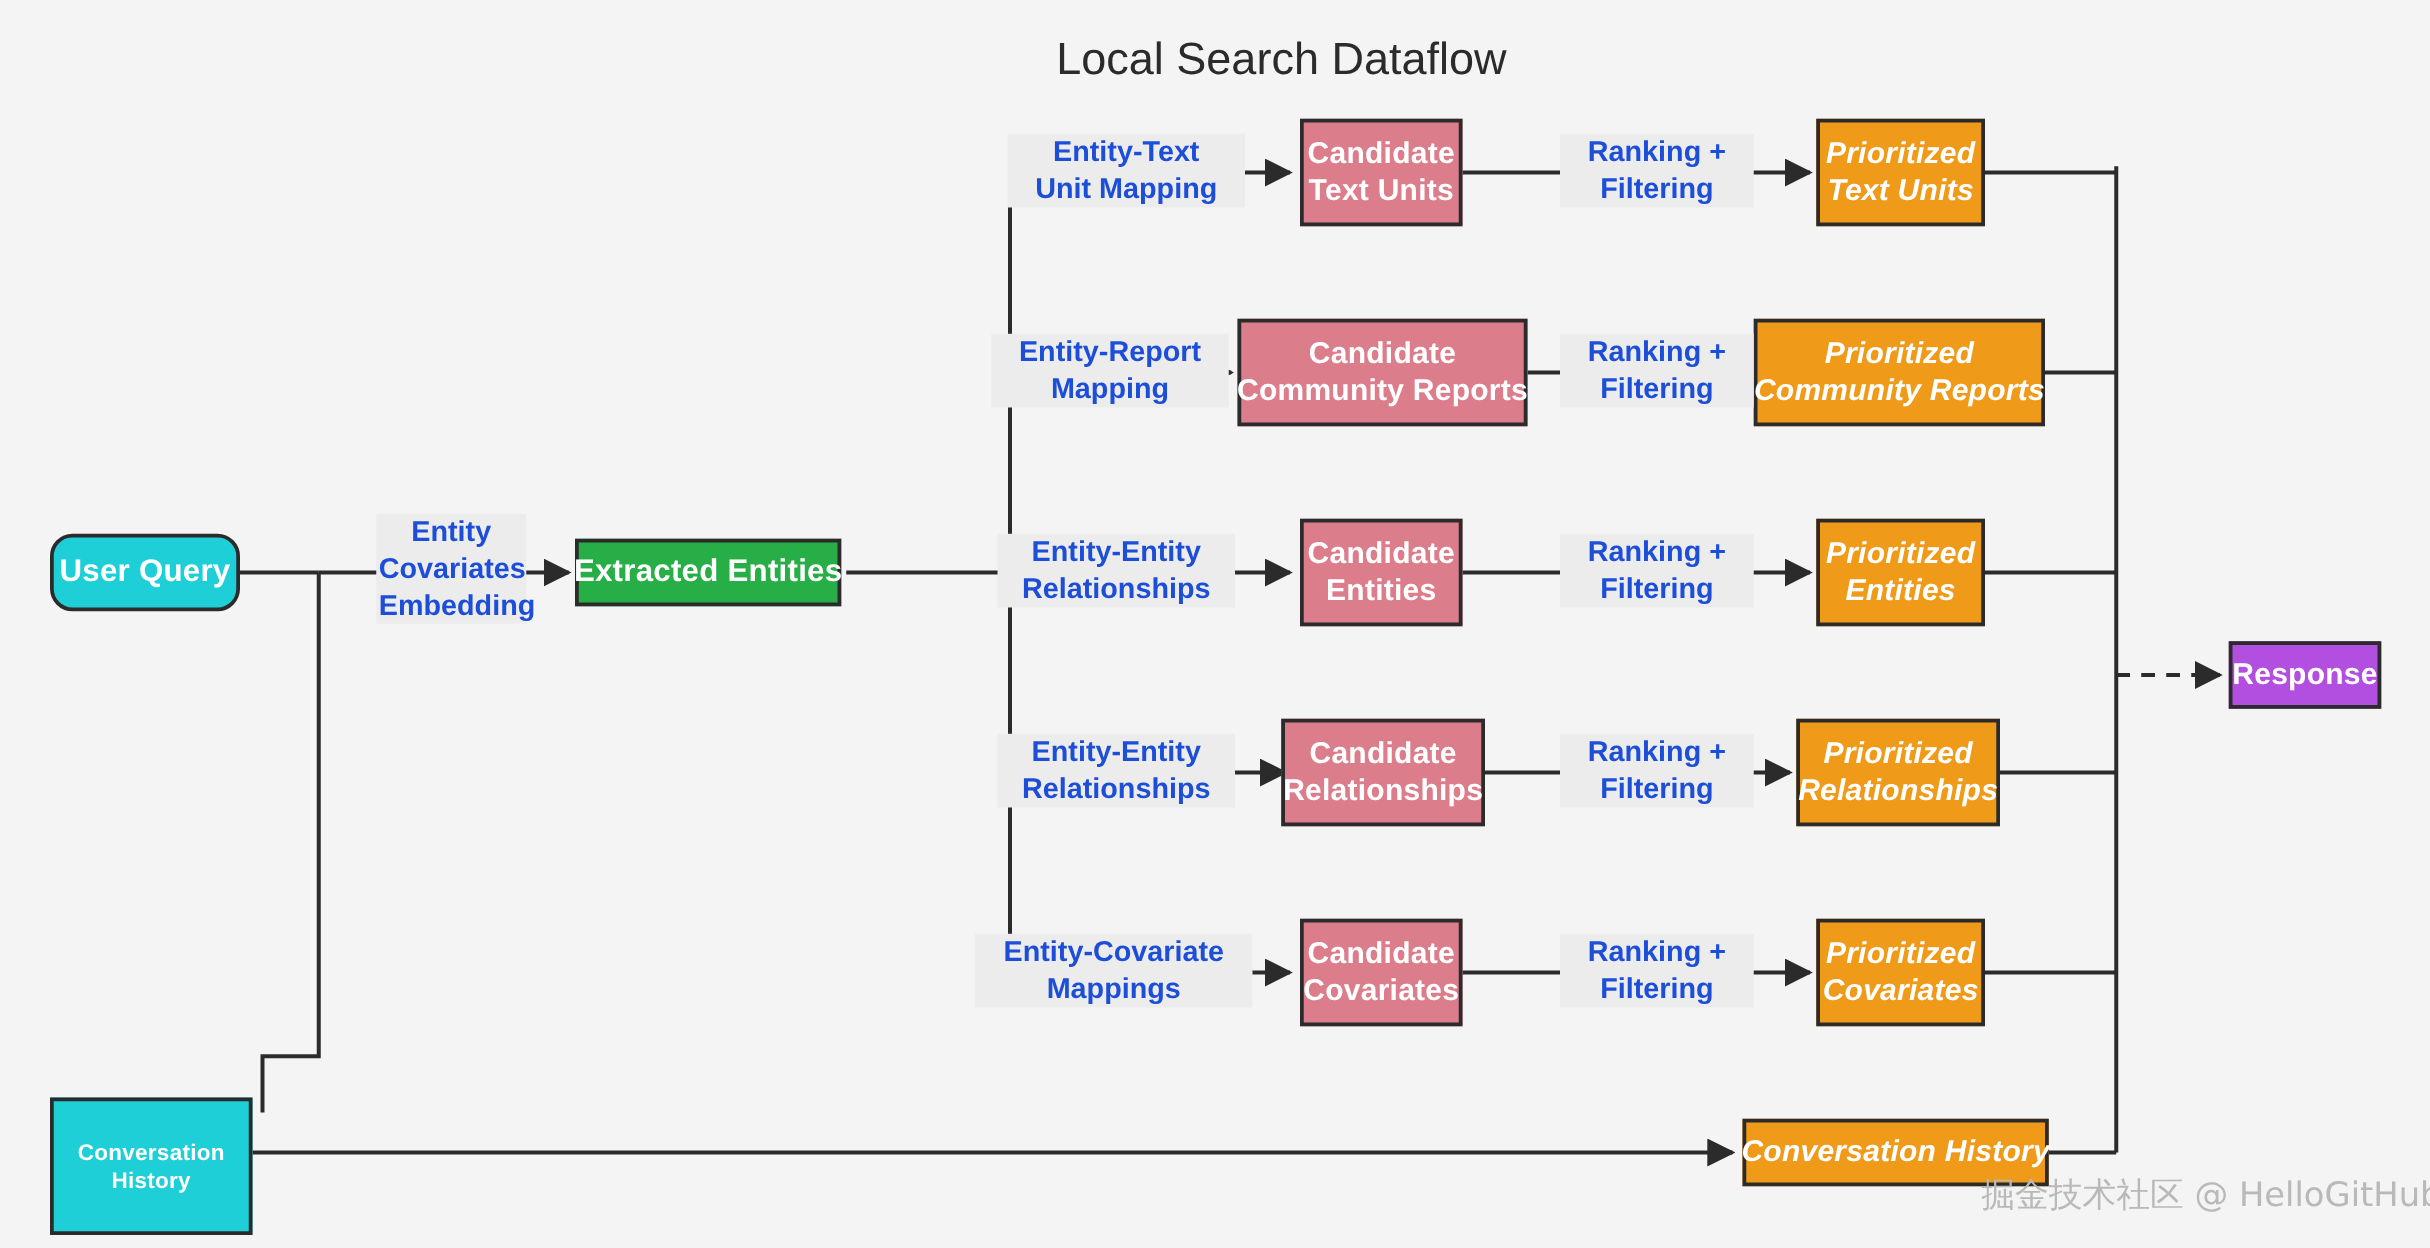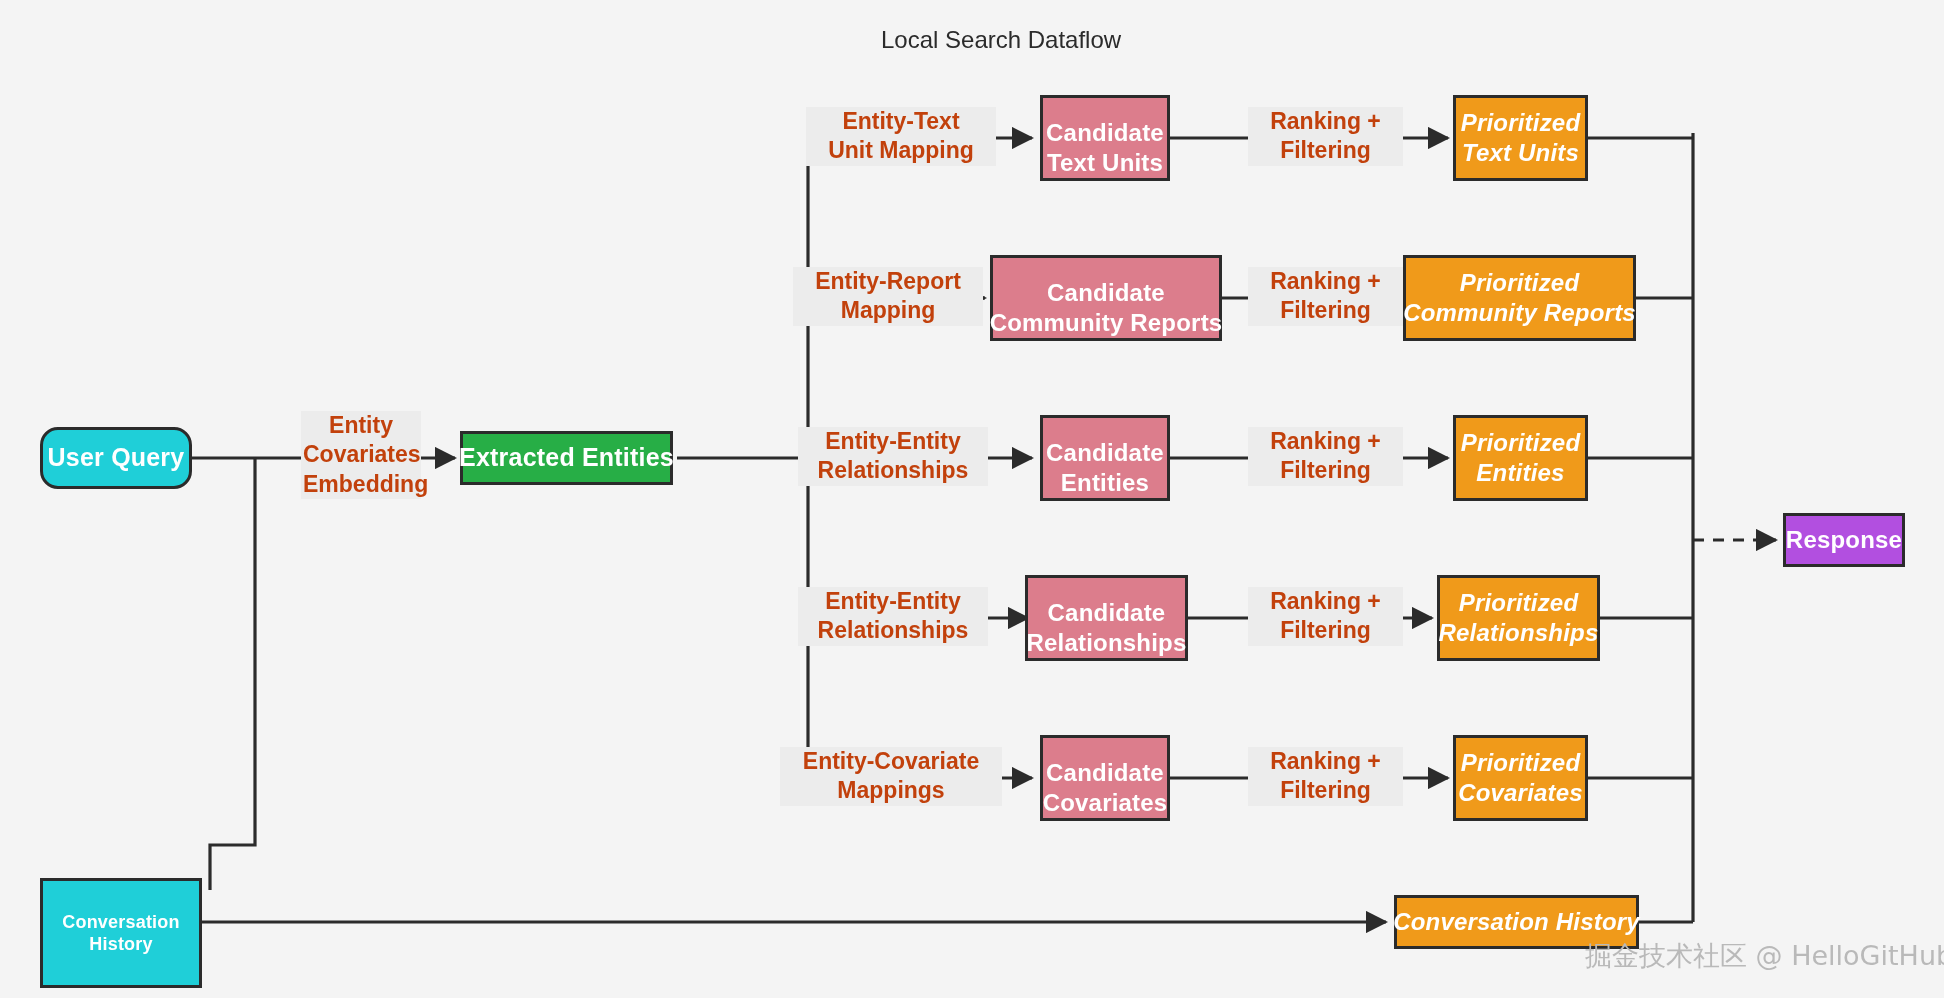--- a/index.html
+++ b/index.html
@@ -32,42 +32,42 @@
     justify-content: center;
     color: #ffffff;
     font-weight: bold;
     line-height: 1.25;
     text-align: center;
     letter-spacing: 0.2px;
   }
   .node .ln { display: block; white-space: nowrap; }
   .n-cyan   { background: #1fcfd8; }
   .n-green  { background: #27ae46; }
-  .n-pink   { background: #dc7d8c; justify-content: flex-end; }
+  .n-pink   { background: #dc7d8c; }
   .n-orange { background: #f09a1a; font-style: italic; }
   .n-purple { background: #b champ; }
   .n-purple { background: #b24fe0; }
 
   .edge-label {
     position: absolute;
-    color: #c2410c;
+    color: #1d4ed8;
     font-weight: bold;
     font-size: 23px;
     line-height: 1.28;
     text-align: center;
     white-space: nowrap;
     pointer-events: none;
   }
   .edge-label .ln {
     display: block;
     background: #ececec;
     padding: 0 2px;
   }
   .edge-label.al-ctr   .ln { text-align: center; }
-  #title-inner { position: absolute; left: 881px; top: 26px; font-size: 24px; color:#2b2b2b; }
+  #title-inner { position: absolute; left: 845px; top: 26px; font-size: 36px; color:#2b2b2b; }
   #watermark {
     position: absolute;
     left: 1585px;
     top: 938px;
     font-size: 27px;
     color: #b9b9b9;
     font-family: "DejaVu Sans", sans-serif;
     white-space: nowrap;
   }
 </style>

